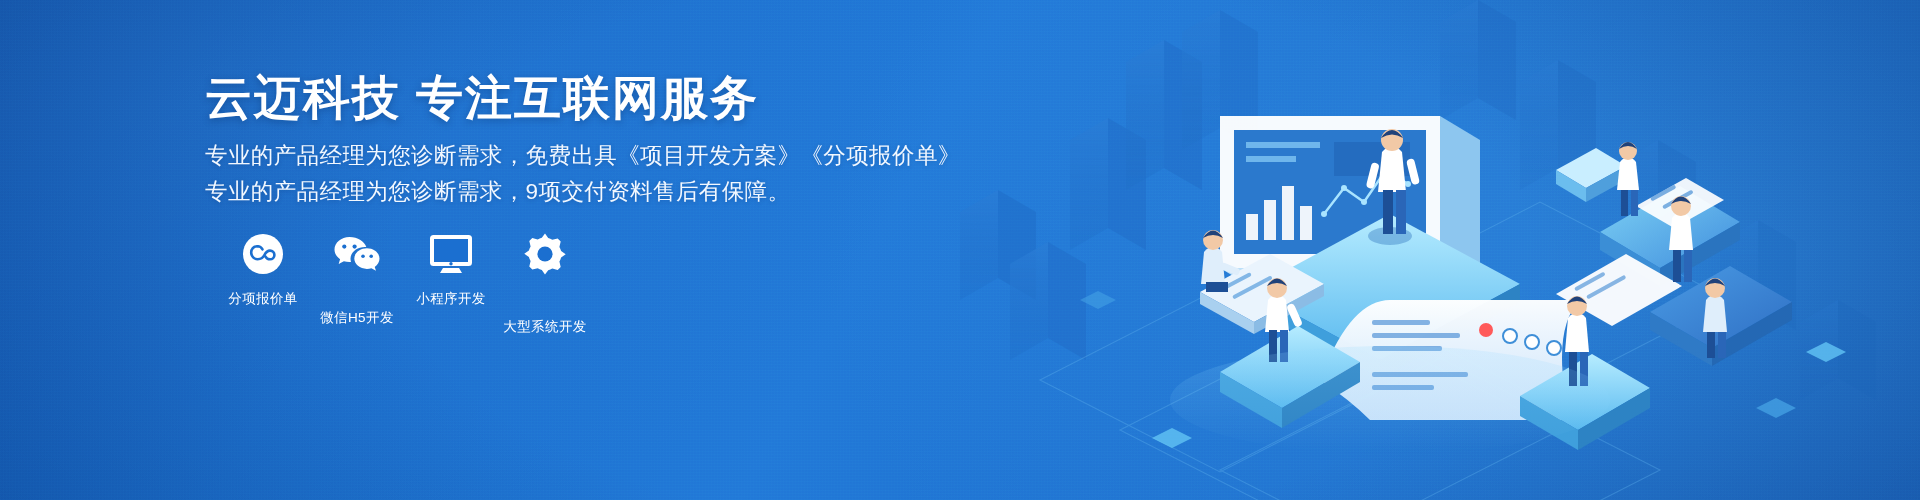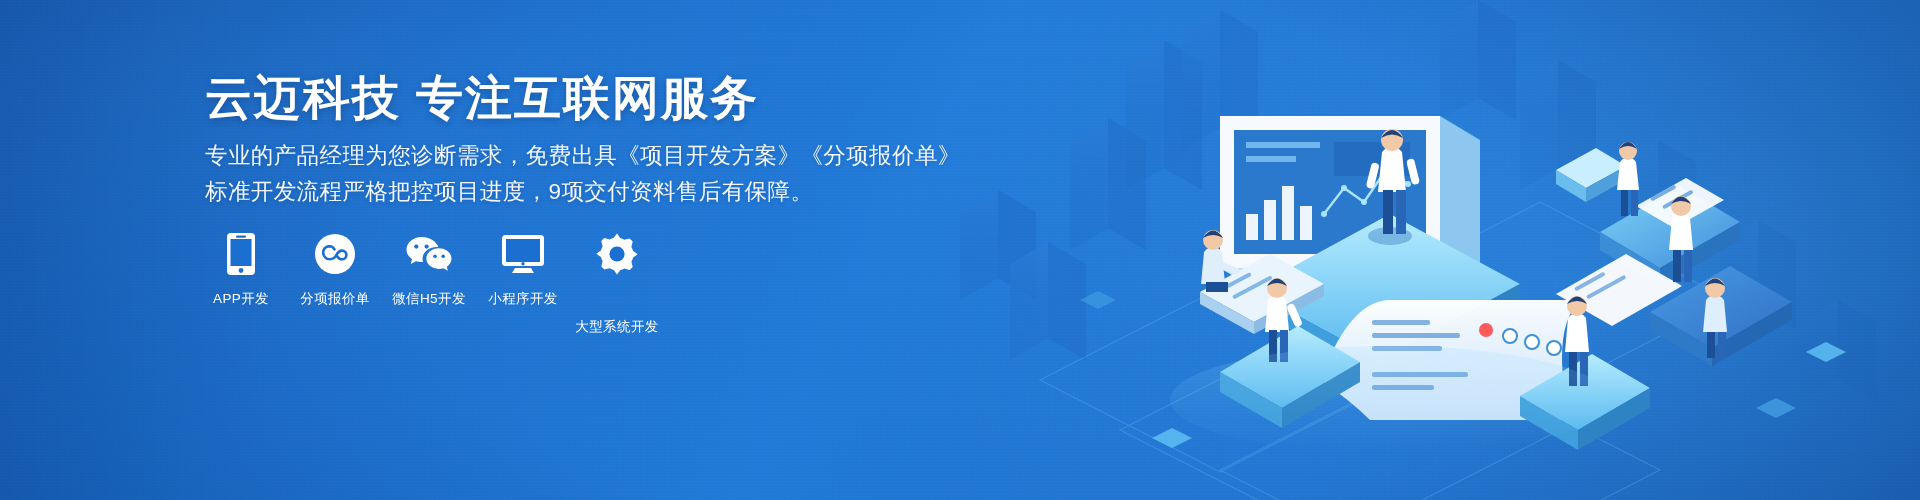--- a/index.html
+++ b/index.html
@@ -341,50 +341,39 @@
     </svg>
   </div>
 
   <div class="vignette"></div>
 
   <div class="copy">
     <div class="headline">云迈科技 专注互联网服务</div>
 
     <div class="subcopy">
       <span class="line">专业的产品经理为您诊断需求，免费出具《项目开发方案》《分项报价单》</span>
-      <span class="line">标准开发流程严格把控项目进度，9项交付资料售后有保障。</span>
+      <span class="line">专业的产品经理为您诊断需求，9项交付资料售后有保障。</span>
     </div>
   </div>
 
   <div class="services">
 
-    <div class="service" style="margin-left: 0px;">
-      <span class="svc-icon">
-        <svg width="30" height="44" viewBox="0 0 30 44">
-          <rect x="1" y="1" width="28" height="42" rx="4" ry="4" fill="#fff"></rect>
-          <rect x="4.5" y="7" width="21" height="27" fill="#1b6fd0"></rect>
-          <rect x="10" y="3.6" width="10" height="2.2" rx="1.1" fill="#1b6fd0"></rect>
-          <circle cx="15" cy="38.5" r="2.4" fill="#1b6fd0"></circle>
-        </svg>
-      </span>
-      <span class="svc-label">APP开发</span>
-    </div>
 
     <div class="service" style="margin-left: 22px;">
       <span class="svc-icon">
         <svg width="42" height="42" viewBox="0 0 42 42">
           <circle cx="21" cy="21" r="20" fill="#fff"></circle>
           <path d="M15.6 13.2c-4.3 0-6.4 3.2-6.4 6.4 0 3.8 3 6.6 6.6 6.6 3.2 0 5.4-2 6.6-4.2 1.2-2.2 2.9-4.4 5.6-4.4 2.6 0 4.4 1.9 4.4 4.3 0 2.5-1.9 4.4-4.4 4.4-2.3 0-3.8-1.3-4.7-3" fill="none" stroke="#1b6fd0" stroke-width="2.6" stroke-linecap="round"></path>
           <path d="M15.6 13.2c2.4 0 4 1.4 4.9 3.1" fill="none" stroke="#1b6fd0" stroke-width="2.6" stroke-linecap="round"></path>
         </svg>
       </span>
       <span class="svc-label">分项报价单</span>
     </div>
 
-    <div class="service" style="margin-left: 22px;">
+    <div class="service" style="margin-left: 22px; gap: 19px;">
       <span class="svc-icon">
         <svg width="50" height="42" viewBox="0 0 50 42">
           <path d="M17.5 4C9.2 4 2.5 9.6 2.5 16.5c0 3.9 2.2 7.4 5.6 9.7L6.6 31l5.3-2.8c1.7.5 3.6.8 5.6.8.5 0 1 0 1.5-.1-.3-1-.5-2-.5-3.1 0-6.6 6.4-11.9 14.3-11.9.5 0 1 0 1.5.1C32.6 8.6 25.8 4 17.5 4z" fill="#fff"></path>
           <circle cx="12.3" cy="13.6" r="2.1" fill="#1b6fd0"></circle>
           <circle cx="22.6" cy="13.6" r="2.1" fill="#1b6fd0"></circle>
           <path d="M47.5 25.6c0-5.7-5.6-10.3-12.6-10.3s-12.6 4.6-12.6 10.3c0 5.7 5.6 10.3 12.6 10.3 1.6 0 3.1-.2 4.5-.6l4.6 2.4-1.3-3.8c2.9-1.9 4.8-4.9 4.8-8.3z" fill="#fff"></path>
           <circle cx="31" cy="23.3" r="1.8" fill="#1b6fd0"></circle>
           <circle cx="39.2" cy="23.3" r="1.8" fill="#1b6fd0"></circle>
         </svg>
       </span>

